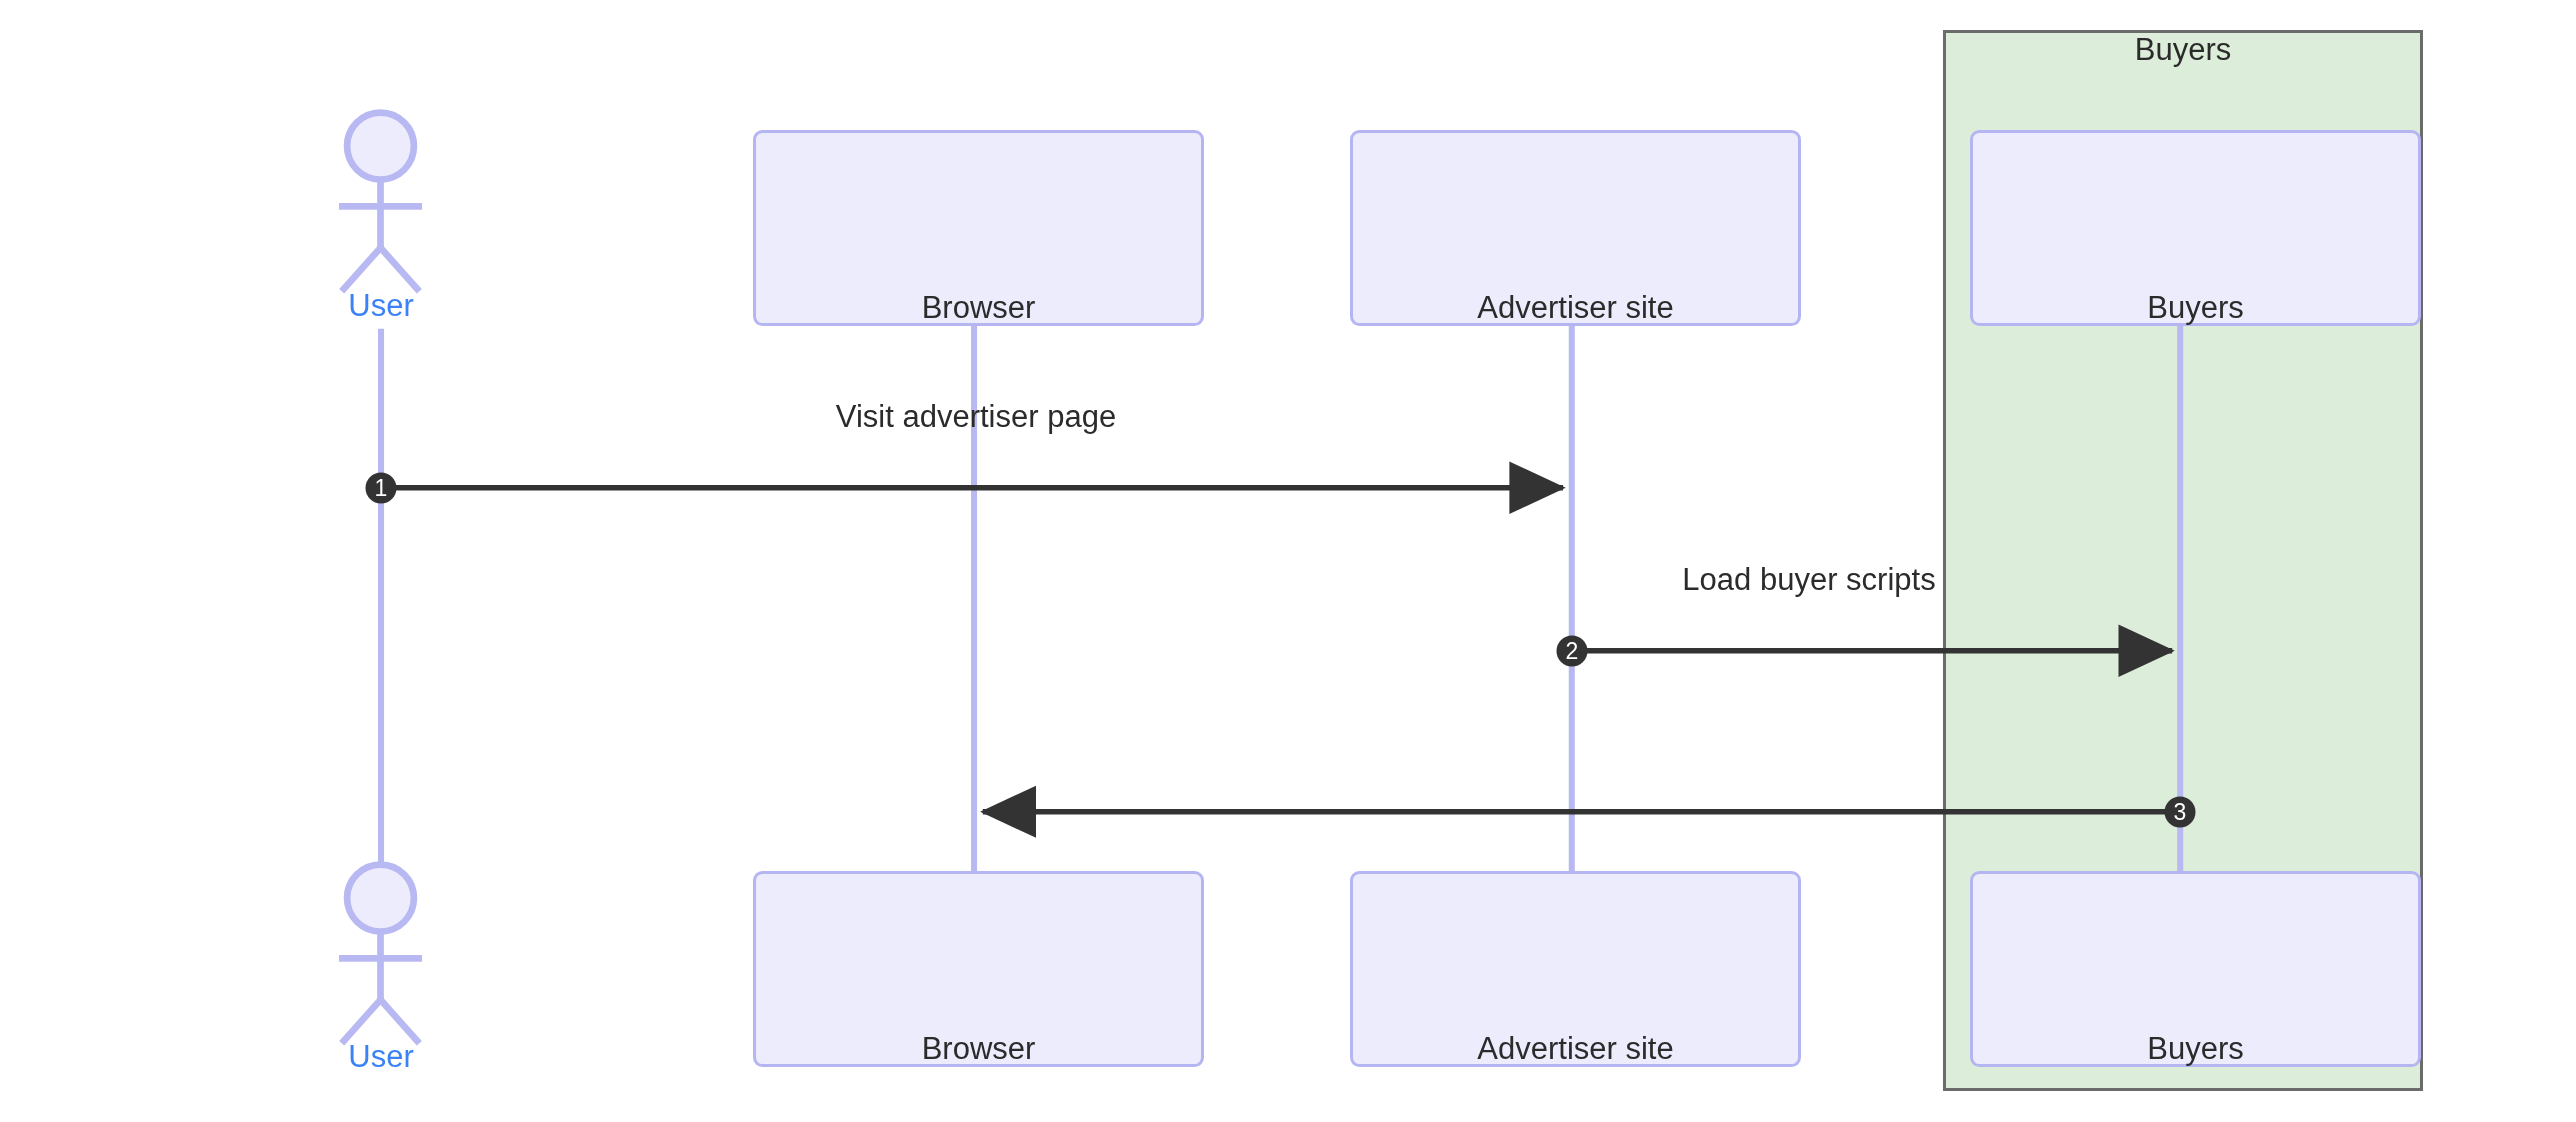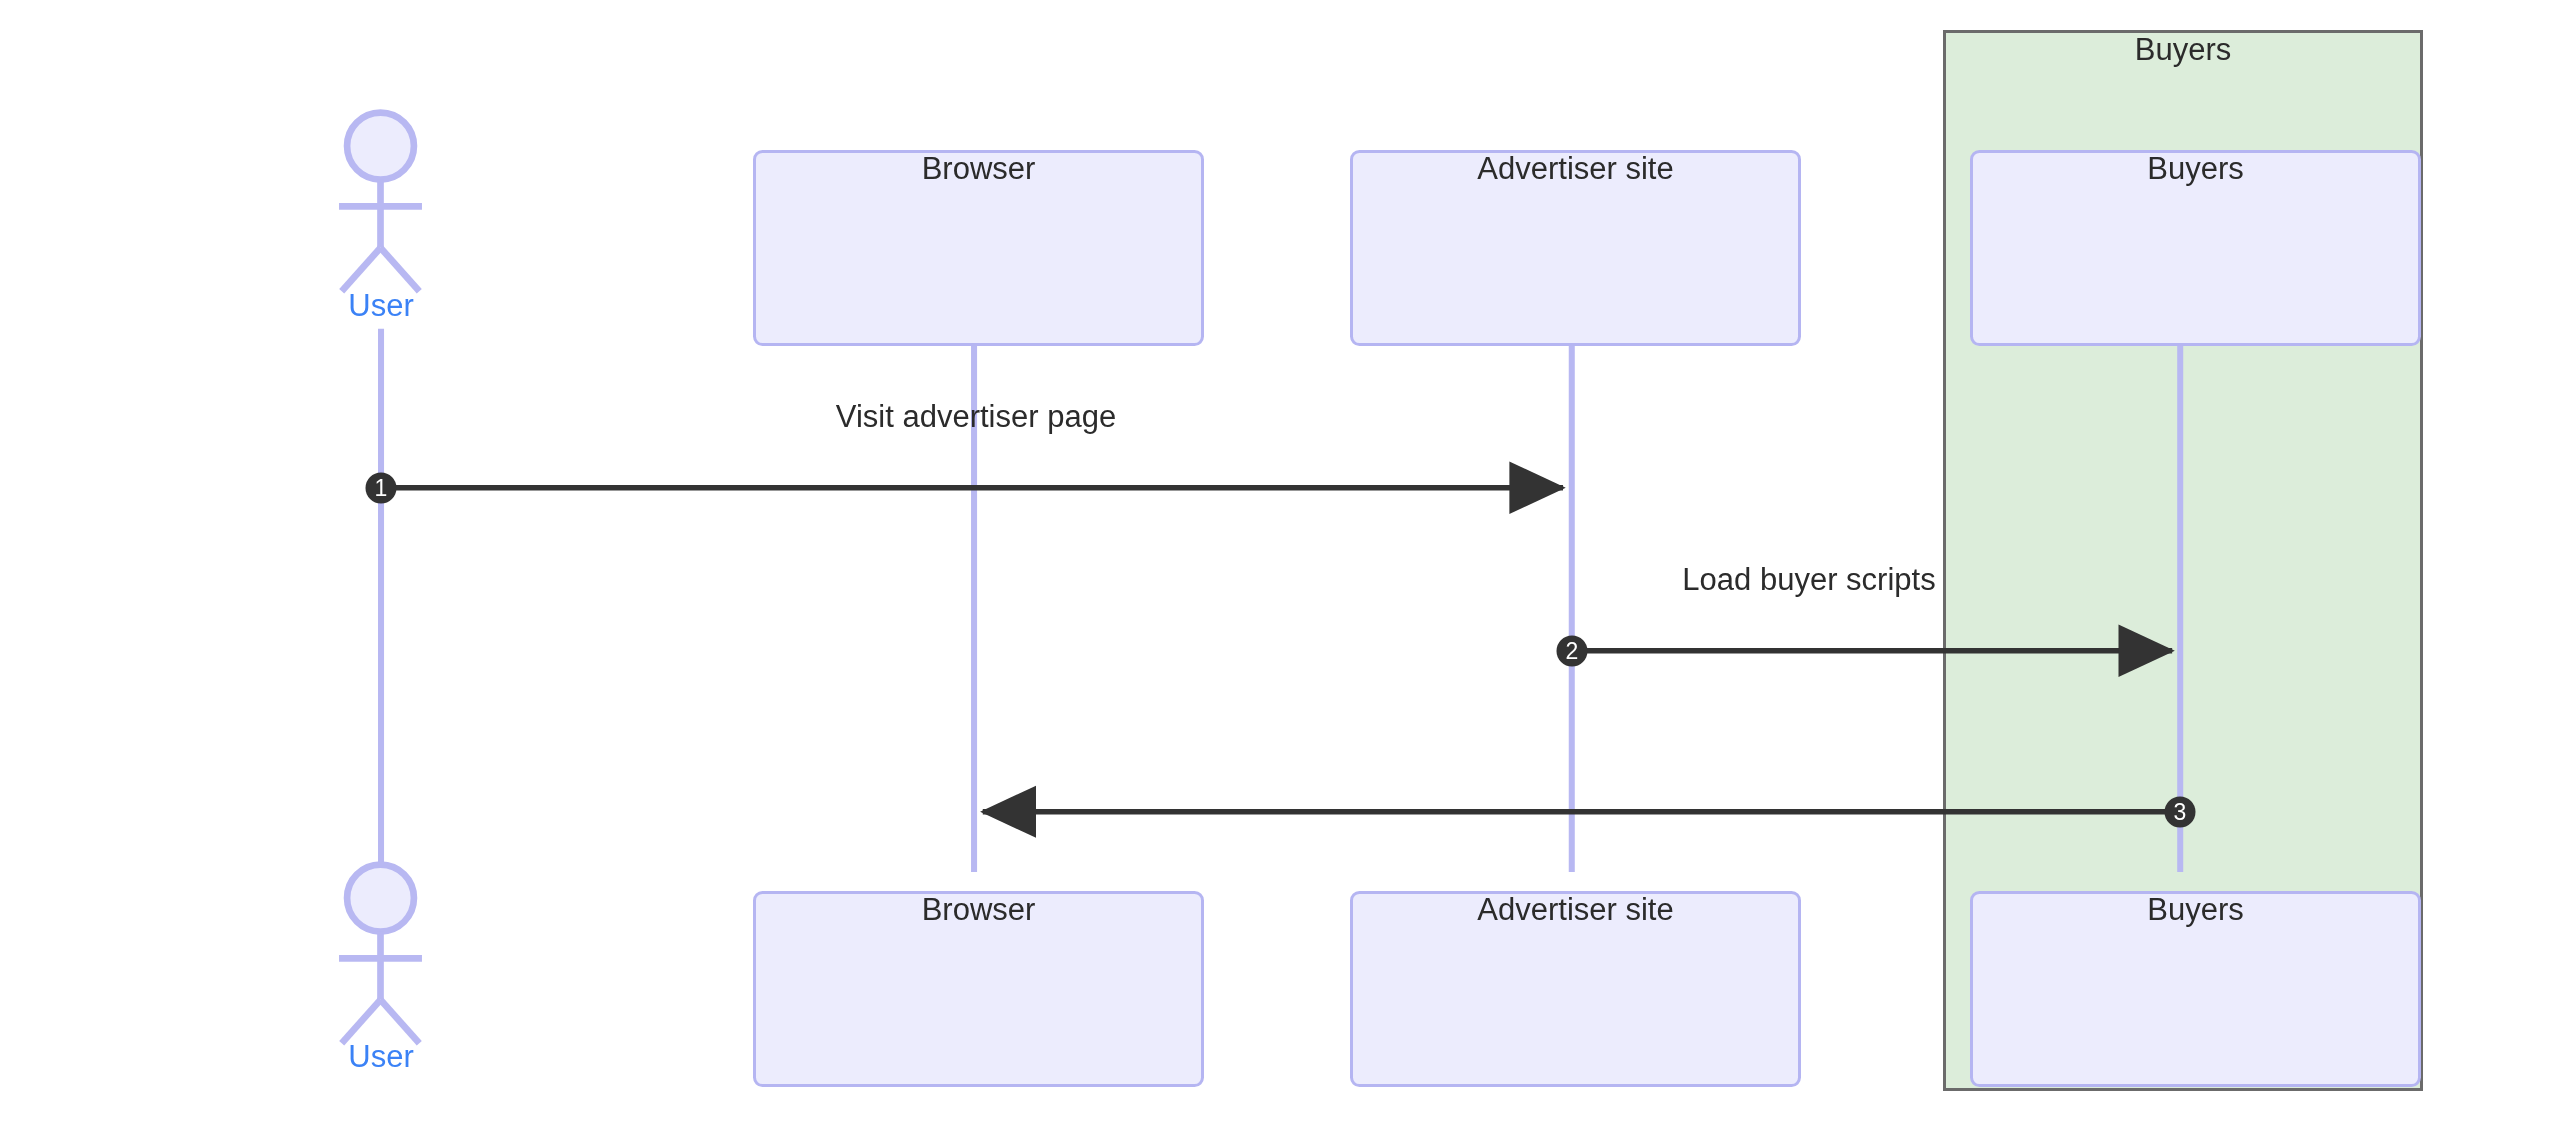--- a/index.html
+++ b/index.html
@@ -29,21 +29,21 @@
     line-height:1;
   }
 
   
   .pbox{
     position:absolute;
     background:#ececfd;
     border:3.4px solid #b5b5f2;
     border-radius:9.4px;
     box-sizing:border-box;
-    display:flex;align-items:flex-start;justify-content:center;margin-top:20px;
+    display:flex;align-items:flex-end;justify-content:center;
   }
   .pbox span{
     font-size:31px;
     color:#2b2b2b;
     line-height:1;
     white-space:nowrap;
   }
 
   
   .actor{position:absolute;}

